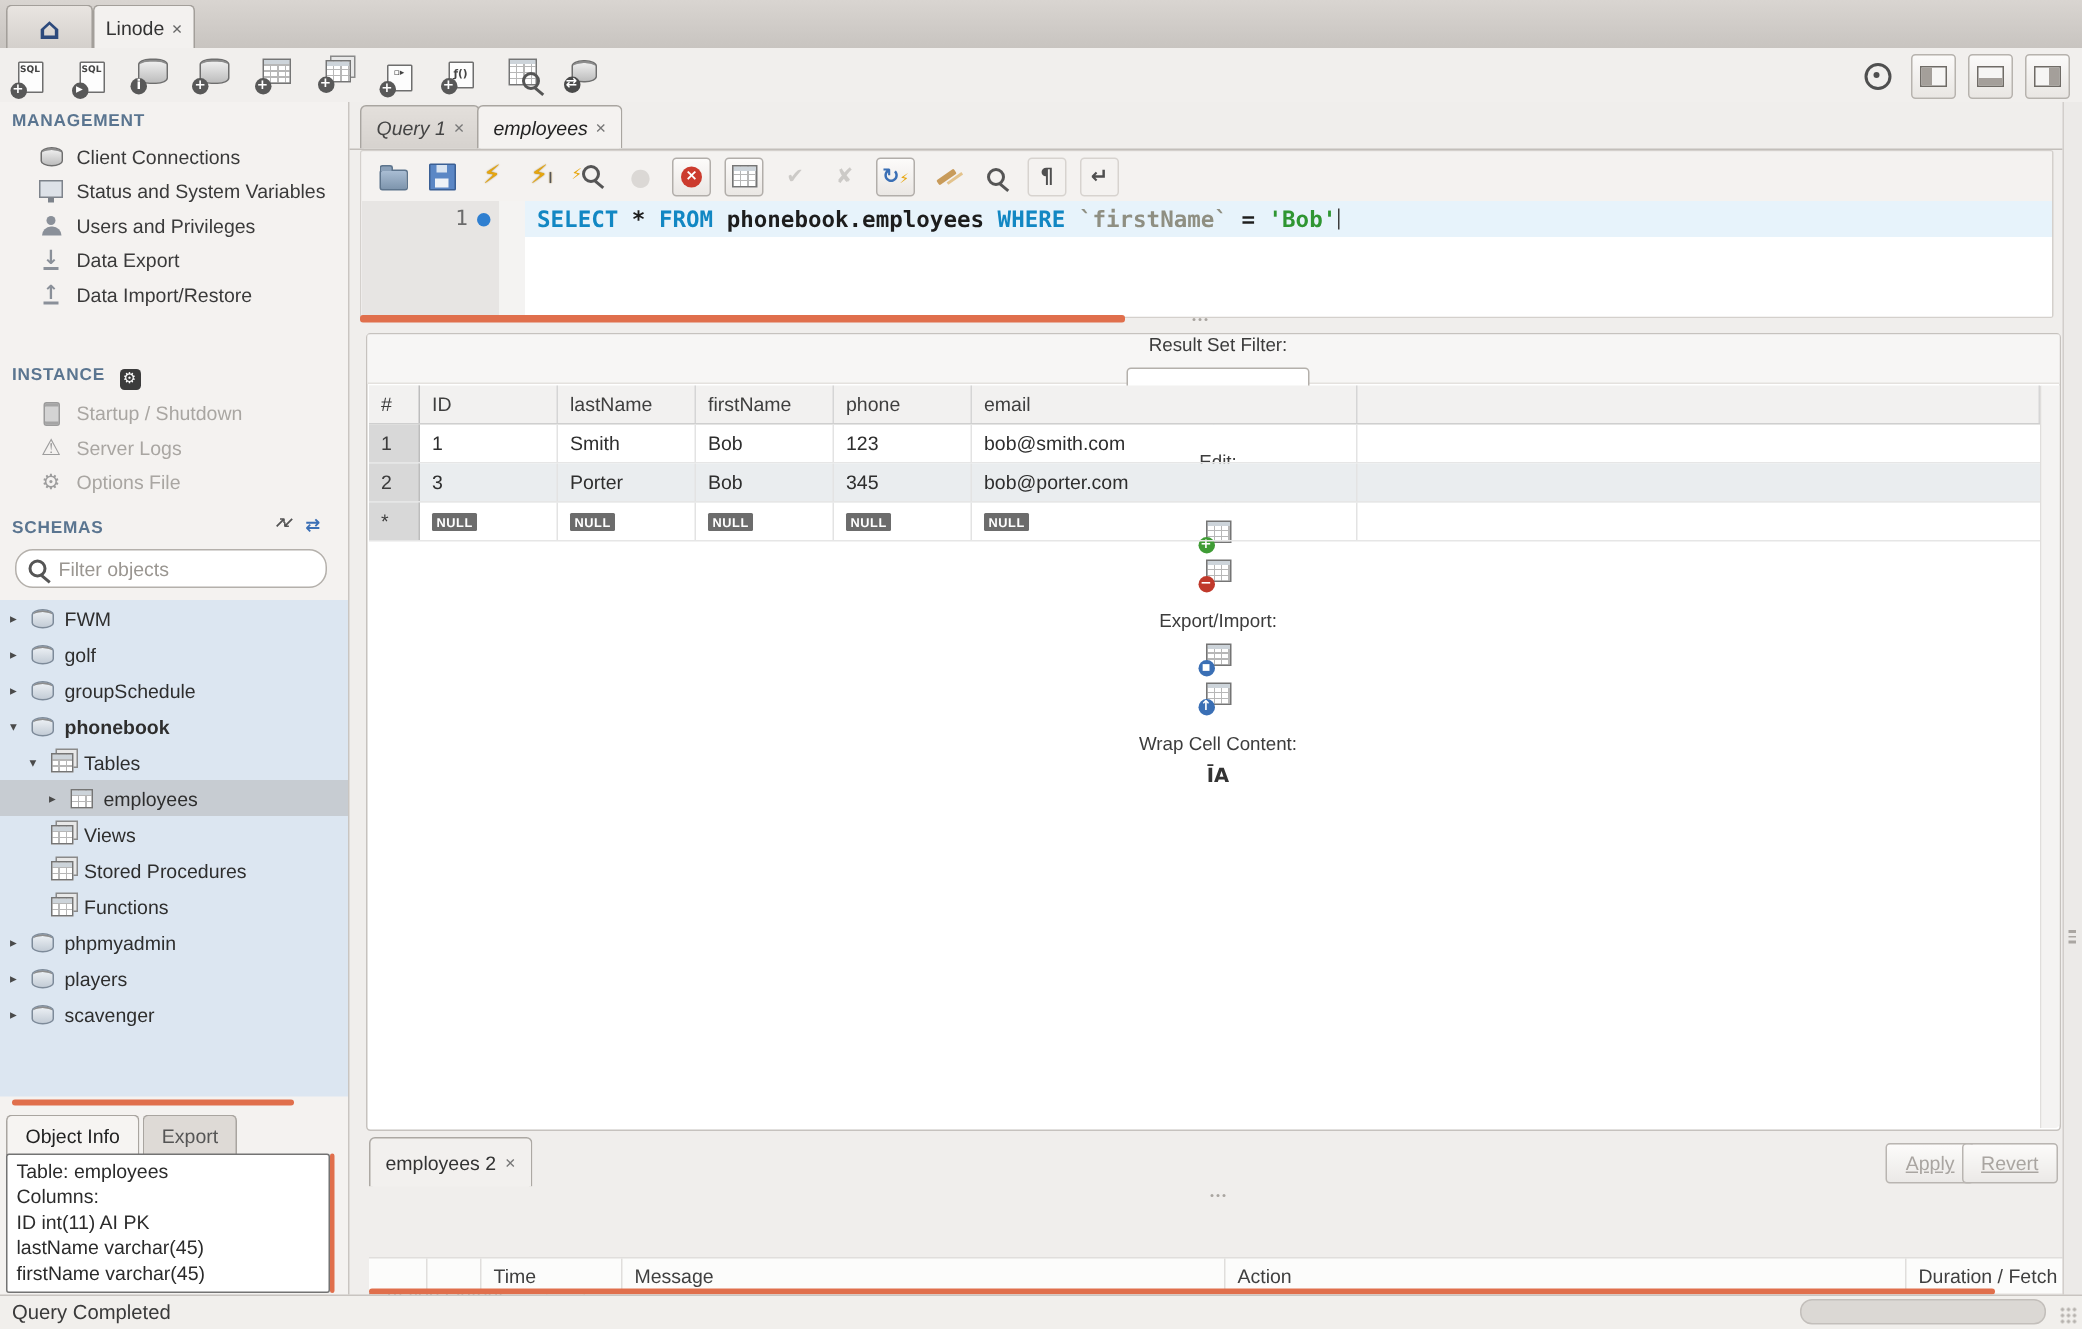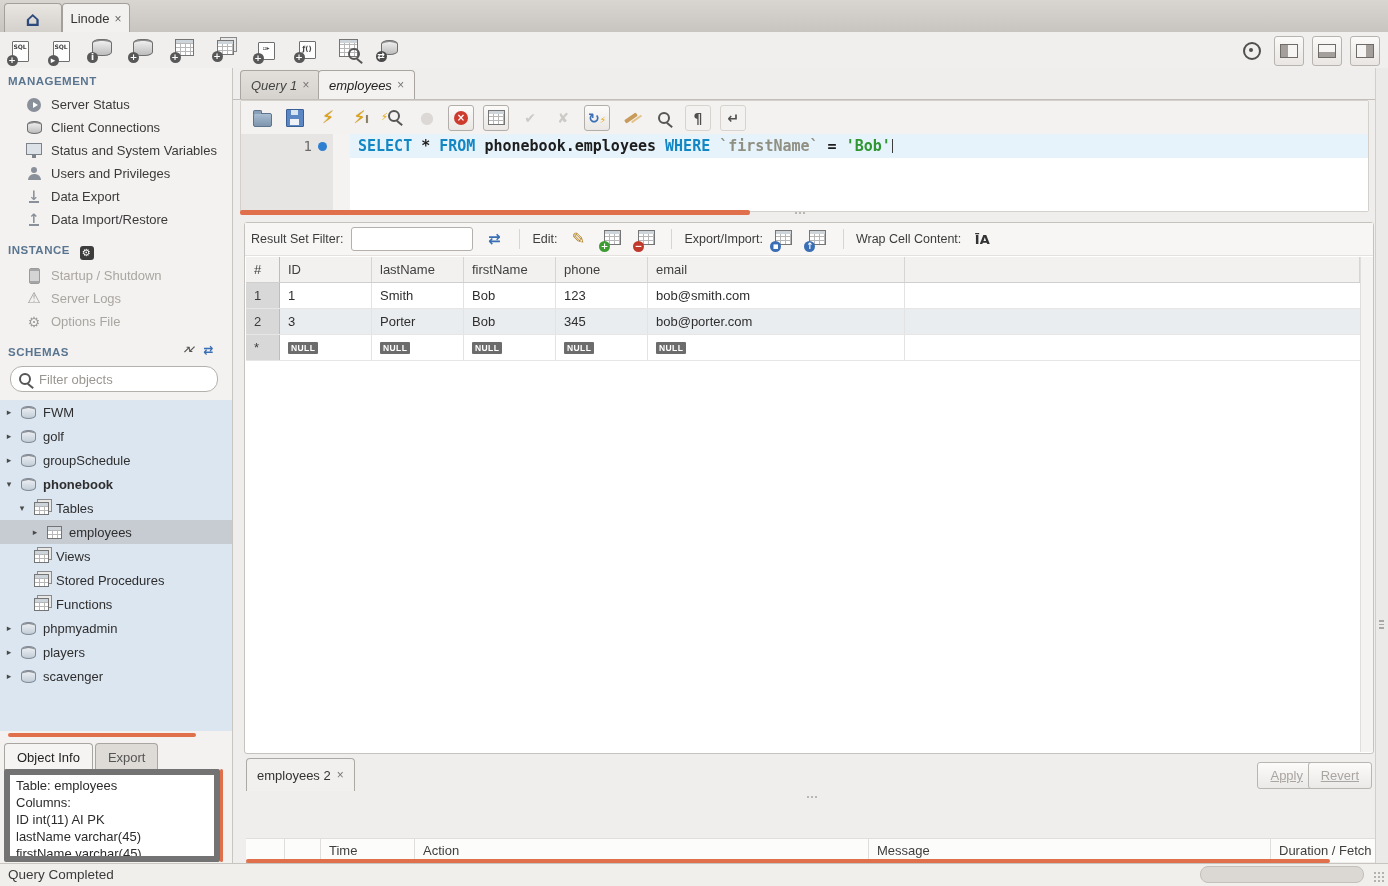--- a/index.html
+++ b/index.html
@@ -93,21 +93,21 @@
   .trow{height:24px;display:flex;align-items:center;gap:6px;white-space:nowrap;}
   .trow .arr{width:10px;font-size:9px;color:#4a4a4a;text-align:center;flex:0 0 10px;}
   .trow .icon{width:17px;flex:0 0 17px;}
   .trow.sel{background:#c7ccd2;}
   .trow.bold .lbl{font-weight:bold;}
   .oline{position:absolute;background:#e06f4c;height:4px;border-radius:2px;}
   #oi-tabs{position:absolute;left:4px;top:675px;display:flex;}
   .oitab{height:26px;padding:0 12px;display:flex;align-items:center;border:1px solid #a9a5a0;border-bottom:none;
      border-radius:4px 4px 0 0;background:#dedad6;color:#555;margin-right:2px;font-size:13px;}
   .oitab.act{background:#f6f4f2;color:#222;}
-  #oi-box{position:absolute;left:4px;top:701px;width:216px;height:93px;background:#fff;border:6px solid #737373;
+  #oi-box{position:absolute;left:4px;top:701px;width:216px;height:93px;background:#fff;border:1px solid #737373;
      border-radius:2px;padding:2px 6px;box-sizing:border-box;font-size:13px;line-height:17px;color:#2b2b2b;overflow:hidden;}
   #oi-orange-v{position:absolute;right:9px;top:701px;width:3px;height:93px;background:#e06f4c;border-radius:2px;}
 
   
   #main{position:absolute;left:233px;top:68px;width:1143px;height:796px;}
   #qtabs{position:absolute;left:0;top:0;right:0;height:31px;border-bottom:1px solid #c2beba;}
   .qtab{position:absolute;top:2px;height:28px;border:1px solid #a9a5a0;border-bottom:none;border-radius:4px 4px 0 0;
      display:flex;align-items:center;gap:5px;padding:0 10px;font-size:13px;font-style:italic;}
   .qtab .x{color:#777;font-size:12px;}
   .qtab.inact{left:7px;background:linear-gradient(#e3dfdb,#d6d2ce);color:#444;}
@@ -129,21 +129,21 @@
   #codeline{position:absolute;left:109px;top:0;right:0;height:24px;background:#e7f3fb;display:flex;align-items:center;
      padding-left:8px;font:bold 15px "DejaVu Sans Mono",monospace;white-space:pre;}
   .tk-kw{color:#1287c3;} .tk-pl{color:#1d1d1d;} .tk-id{color:#8f8f82;} .tk-str{color:#2f9632;}
 
   #ed-split{position:absolute;left:7px;top:142px;width:510px;height:5px;background:#e06f4c;border-radius:2px;}
   .grip{position:absolute;width:14px;height:5px;display:flex;align-items:center;justify-content:center;gap:2px;}
   .grip i{width:2px;height:2px;border-radius:50%;background:#a9a5a0;}
 
   #res{position:absolute;left:11px;top:154px;right:2px;height:530px;background:#fff;border:1px solid #c6c2be;border-radius:3px;}
   #res-toolbar{position:absolute;left:0;top:0;right:0;height:32px;display:flex;align-items:center;gap:8px;
-     padding-left:6px;font-size:12.5px;color:#3c3c3c;background:#f7f6f5;border-bottom:1px solid #e4e1de;}
+     padding-left:6px;font-size:12.5px;color:#3c3c3c;background:#f7f6f5;border-bottom:1px solid #e4e1de;flex-direction:column;}
   #res-toolbar .sep{width:1px;height:20px;background:#d8d4d0;margin:0 4px;}
   #rs-filter{width:112px;height:22px;border:1px solid #b4b0ab;border-radius:3px;font:13px "Liberation Sans",sans-serif;
      padding:0 4px;outline:none;}
   .rbtn{width:26px;height:24px;display:inline-flex;align-items:center;justify-content:center;}
 
   #grid{position:absolute;left:1px;top:34px;right:13px;}
   .grow{display:flex;height:25px;border-bottom:1px solid #e6e6e6;align-items:stretch;}
   .grow.hdr{background:#f2f1f0;border-bottom:1px solid #cfcfcf;height:25px;}
   .gc{display:flex;align-items:center;padding:0 8px;border-right:1px solid #e3e3e3;box-sizing:border-box;overflow:hidden;white-space:nowrap;}
   .grow.hdr .gc{border-right:1px solid #d5d5d5;color:#3f3f3f;}
@@ -260,26 +260,20 @@
           <span class="ptg r">
             <i></i>
           </span>
         </span>
       </div>
   </div>
 
   <div id="sidebar">
     <div class="sect-h" style="top:7px">MANAGEMENT</div>
     <div id="mgmt-list" class="side-list" style="top:25px">
-        <div class="side-item">
-          <span class="icon">
-            <span class="playc"></span>
-          </span>
-          <span class="lbl">Server Status</span>
-        </div>
         <div class="side-item">
           <span class="icon">
             <span class="cyl sm"></span>
           </span>
           <span class="lbl">Client Connections</span>
         </div>
         <div class="side-item">
           <span class="icon">
             <span class="monitor"></span>
           </span>
@@ -631,22 +625,22 @@
       <span class="lbl">Action Output</span>
       <span class="spin">
           <span>▲</span>
           <span>▼</span>
         </span>
     </div>
     <div id="ao-head">
         <div class="aoc" style="width: 38px; flex: 0 0 38px;"></div>
         <div class="aoc" style="width: 36px; flex: 0 0 36px;"></div>
         <div class="aoc" style="width: 94px; flex: 0 0 94px;">Time</div>
+        <div class="aoc" style="width: 402px; flex: 0 0 402px;">Message</div>
         <div class="aoc" style="width: 454px; flex: 0 0 454px;">Action</div>
-        <div class="aoc" style="width: 402px; flex: 0 0 402px;">Message</div>
         <div class="aoc" style="flex: 1 1 0%;">Duration / Fetch</div>
       </div>
     <div id="ao-oline"></div>
   </div>
 
   <div id="rightstrip">
     <span class="vgrip">
         <i></i>
         <i></i>
         <i></i>

